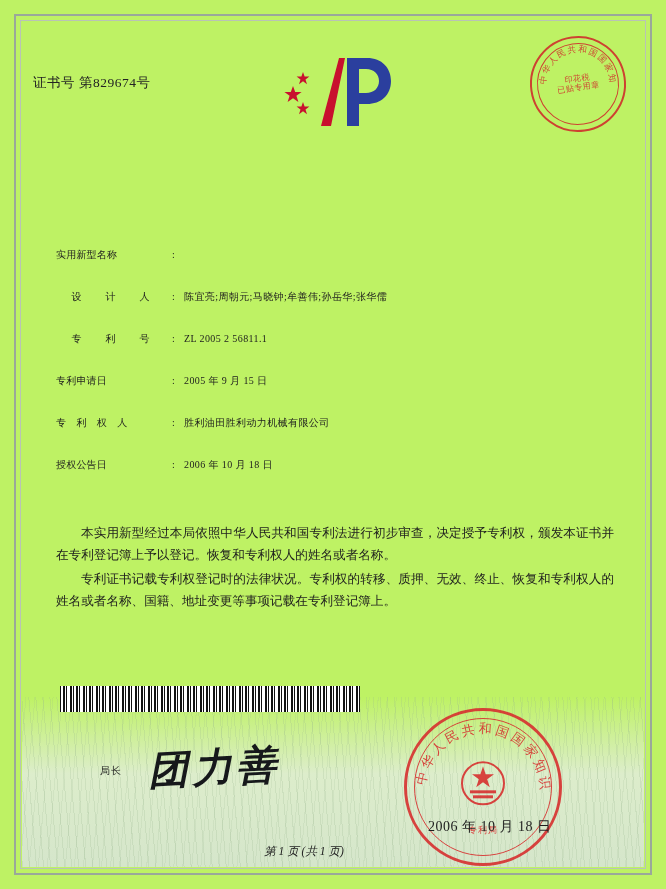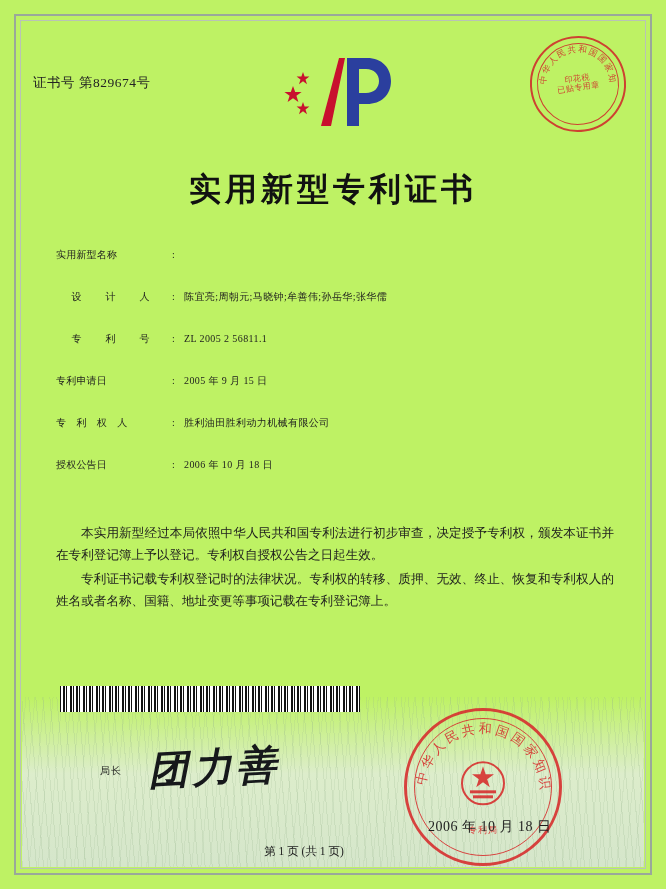--- a/index.html
+++ b/index.html
@@ -251,20 +251,21 @@
 
   
   .footer {
     position: absolute;
     left: 0;
     bottom: 30px;
     width: 608px;
     text-align: center;
     font-size: 11.5px;
     color: #222;
+    font-style: italic;
   }
 </style>
 </head>
 <body>
 
 <div class="page">
 
   <div class="border-outer"></div>
   <div class="border-inner"></div>
   <div class="wash"></div>
@@ -292,21 +293,20 @@
       <defs>
         <path id="arcTop" d="M 14,46 A 32,32 0 0 1 78,46" fill="none"></path>
       </defs>
       <text font-size="8.5" fill="#d02a2a" letter-spacing="1.6" font-family="DejaVu Sans, sans-serif">
         <textPath href="#arcTop" startOffset="4%">中华人民共和国国家知识产权局</textPath>
       </text>
     </svg>
     <div class="center-txt">印花税<br>已贴专用章</div>
   </div>
 
-  <div class="title">实用新型专利证书</div>
 
   <div class="fields">
     <div class="field-row">
       <div class="field-label">实用新型名称</div>
       <div class="field-colon">:</div>
     </div>
     <div class="field-row">
       <div class="field-label spaced">设　计　人</div>
       <div class="field-colon">:</div>
       <div class="field-value">陈宜亮;周朝元;马晓钟;牟善伟;孙岳华;张华儒</div>
@@ -327,21 +327,21 @@
       <div class="field-value">胜利油田胜利动力机械有限公司</div>
     </div>
     <div class="field-row">
       <div class="field-label">授权公告日</div>
       <div class="field-colon">:</div>
       <div class="field-value">2006 年 10 月 18 日</div>
     </div>
   </div>
 
   <div class="paras">
-    <div class="para">本实用新型经过本局依照中华人民共和国专利法进行初步审查，决定授予专利权，颁发本证书并在专利登记簿上予以登记。专利权自授权公告之日起生效。</div>
+    <div class="para">本实用新型经过本局依照中华人民共和国专利法进行初步审查，决定授予专利权，颁发本证书并在专利登记簿上予以登记。恢复和专利权人的姓名或者名称。</div>
     <div class="para">专利证书记载专利权登记时的法律状况。专利权的转移、质押、无效、终止、恢复和专利权人的姓名或者名称、国籍、地址变更等事项记载在专利登记簿上。</div>
   </div>
 
   <div class="barcode"></div>
 
   <div class="sig-label">局长</div>
   <div class="sig-script">团力善</div>
 
   <div class="seal-big">
     <div class="ring2"></div>

